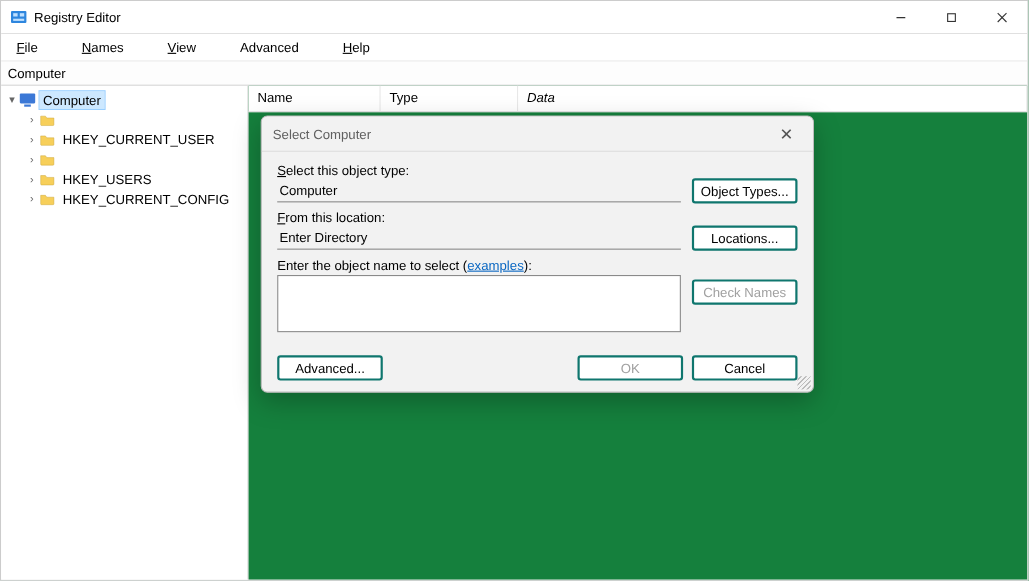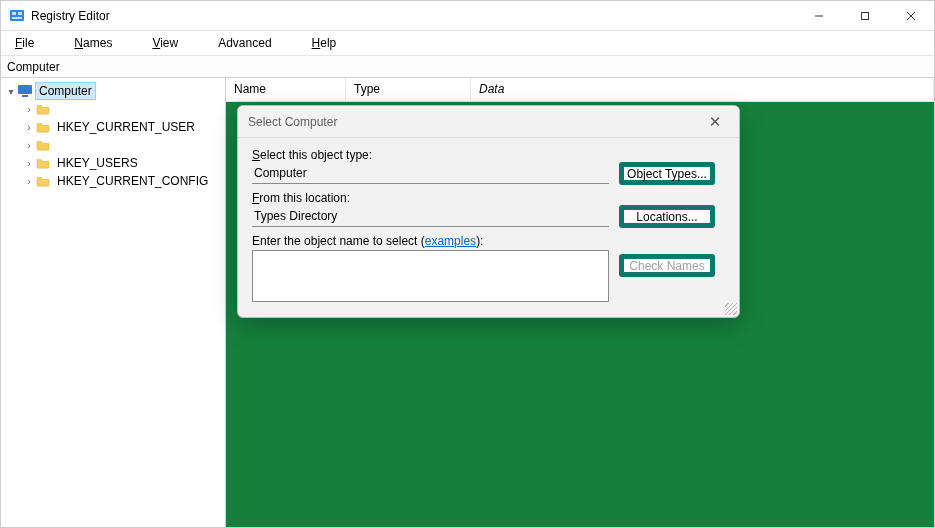--- a/index.html
+++ b/index.html
@@ -101,41 +101,41 @@
       height: 32px;
       display: flex; align-items: center;
       padding: 0 10px;
       background: #f2f2f2;
       color: #606060;
       font-size: 12px;
       border-bottom: 1px solid #dcdcdc;
     }
     .dialog-title .spacer { flex: 1; }
     .dialog-close { width: 28px; text-align: center; color: #555; font-size: 15px;}
-    .dialog-body { padding: 10px 24px 6px 14px; }
+    .dialog-body { padding: 10px 14px 6px 14px; }
     .dlg-row { display: flex; align-items: flex-start; gap: 10px; margin-bottom: 6px; }
     .dlg-col-main { flex: 1; }
     .dlg-label { font-size: 12px; color: #000; margin-bottom: 2px; display:block;}
     .dlg-field-line {
       border-bottom: 1px solid #8a8a8a;
       padding: 2px 2px 3px 2px;
       font-size: 12px;
       color: #000;
       min-height: 18px;
     }
     .dlg-link { color: #0a67c2; text-decoration: underline; }
     .dlg-textarea {
       width: 100%; height: 52px; resize: none;
       border: 1px solid #8a8a8a; background: #fff;
       font-family: inherit; font-size: 12px; padding: 3px;
     }
     .dlg-btn {
       width: 96px; height: 23px;
       background: #ffffff;
-      border: 5px solid #0f766e;
+      border: 2px solid #0f766e;
       border-radius: 3px;
       font-family: inherit; font-size: 12px;
       cursor: default;
       display: inline-flex; align-items: center; justify-content: center;
     }
     .dlg-btn.disabled { color: #a0a0a0; }
     .dialog-footer {
       display: flex; justify-content: space-between; align-items: center;
       padding: 6px 14px 10px 14px;
     }
@@ -273,31 +273,38 @@
           <div class="dlg-col-main">
             <span class="dlg-label underline-first">Select this object type:</span>
             <div class="dlg-field-line">Computer</div>
           </div>
           <button class="dlg-btn underline-first" style="margin-top:14px">Object Types...</button>
         </div>
 
         <div class="dlg-row">
           <div class="dlg-col-main">
             <span class="dlg-label underline-first">From this location:</span>
-            <div class="dlg-field-line">Types Directory</div>
+            <div class="dlg-field-line">Enter Directory</div>
           </div>
           <button class="dlg-btn underline-first" style="margin-top:14px">Locations...</button>
         </div>
 
         <div class="dlg-row">
           <div class="dlg-col-main">
             <span class="dlg-label">
               <span class="underline-first">Enter the object name to select (</span><a href="#" class="dlg-link">examples</a><span>):</span>
             </span>
             <textarea class="dlg-textarea" value="" style=""></textarea>
           </div>
           <button class="dlg-btn disabled underline-first" style="margin-top:20px">Check Names</button>
         </div>
       </div>
+      <div class="dialog-footer">
+        <button class="dlg-btn underline-first">Advanced...</button>
+        <div class="right">
+          <button class="dlg-btn disabled">OK</button>
+          <button class="dlg-btn">Cancel</button>
+        </div>
+      </div>
       <div class="grip"></div>
     </div>
   </div>
 </div>
 
 </body></html>

